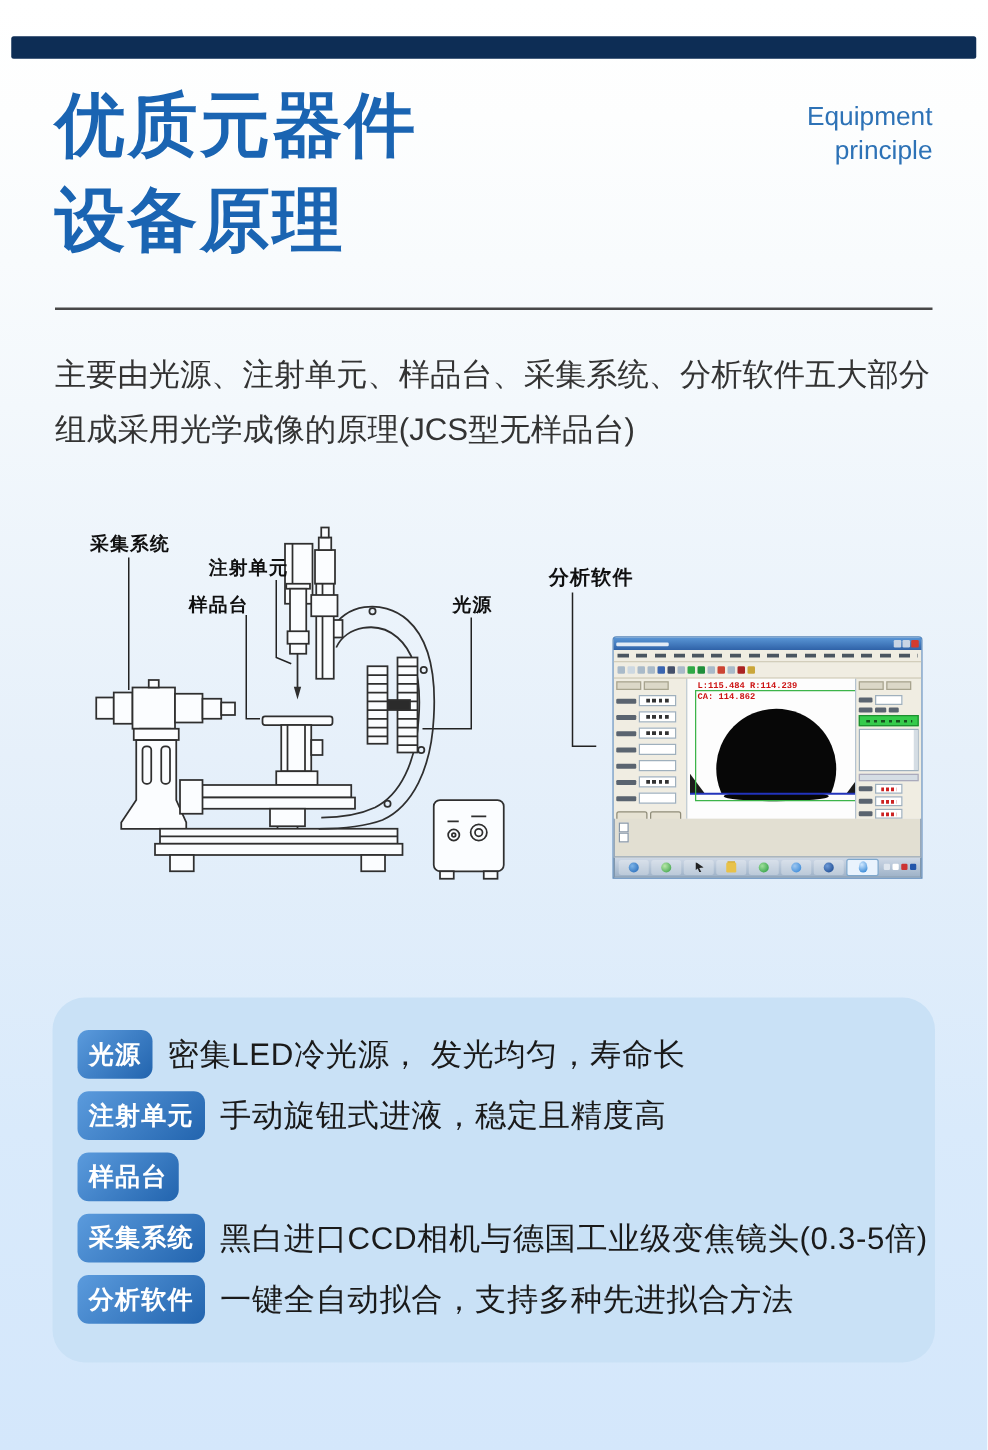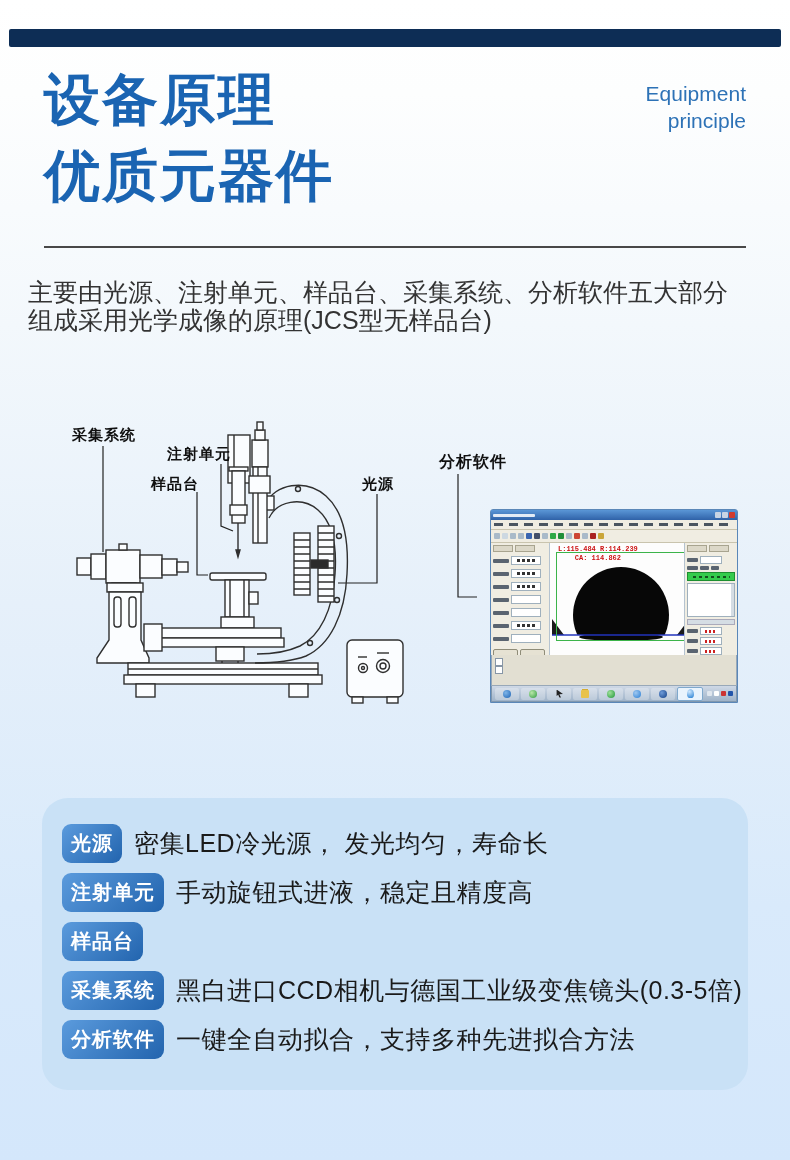--- a/index.html
+++ b/index.html
@@ -5,32 +5,32 @@
   html,body{margin:0;padding:0;}
   body{font-family:"Liberation Sans","DejaVu Sans",sans-serif;}
   .page{position:relative;width:790px;height:1160px;overflow:hidden;
     background:linear-gradient(180deg,#ffffff 0%,#fdfefe 8%,#f3f8fc 28%,#e6f0fa 52%,#d9eafb 78%,#d4e7fb 100%);}
   
   .topbar{position:absolute;left:9px;top:29px;width:772px;height:18px;background:#0d2d55;border-radius:2px;}
   
   .title{position:absolute;left:44px;top:62px;font-size:56px;font-weight:900;color:#1a64b2;line-height:76px;letter-spacing:2px;}
   .subtitle{position:absolute;right:44px;top:80px;text-align:right;color:#2d72b6;font-size:21px;line-height:27px;font-weight:500;}
   .divider{position:absolute;left:44px;top:246px;width:702px;height:2px;background:#484848;}
-  .intro{position:absolute;left:28px;top:278px;width:708px;font-size:25px;color:#333;line-height:28px;}
+  .intro{position:absolute;left:44px;top:278px;width:708px;font-size:25px;color:#333;line-height:44px;}
   
   .diagram-svg{position:absolute;left:0;top:400px;}
   .dlabel{position:absolute;font-size:15px;font-weight:700;color:#101010;letter-spacing:1px;white-space:nowrap;}
   .lab-acq{left:72px;top:426px;}
   .lab-inj{left:167px;top:445px;}
   .lab-stage{left:151px;top:475px;}
   .lab-light{left:362px;top:475px;}
   .lab-soft{left:439px;top:452px;font-size:16px;}
   
   .sw{position:absolute;left:490px;top:509px;width:248px;}
-  .sw-window{background:#eef2f7;border:1px solid #5a87b8;border-radius:3px 3px 0 0;text-align:center;}
+  .sw-window{background:#eef2f7;border:1px solid #5a87b8;border-radius:3px 3px 0 0;}
   .sw-title{height:10px;background:linear-gradient(#5a96d6,#2f62a8);display:flex;align-items:center;padding:0 2px;}
   .sw-title .ttext{width:42px;height:3px;background:rgba(255,255,255,.85);border-radius:1px;}
   .sw-title .tbtns{margin-left:auto;display:flex;gap:1px;}
   .sw-title .tbtns i{display:block;width:6px;height:6px;background:#c8d4e4;border-radius:1px;}
   .sw-title .tbtns i.x{background:#d23b2f;}
   .sw-menu{height:9px;background:#f0ede2;border-bottom:1px solid #c9c4ae;display:flex;align-items:center;padding:0 3px;}
   .sw-menu::before{content:"";height:3px;flex:1;background:repeating-linear-gradient(90deg,#4a5560 0 9px,transparent 9px 15px);}
   .sw-toolbar{height:12px;background:#f0ede2;border-bottom:1px solid #c9c4ae;display:flex;gap:2px;align-items:center;padding:0 3px;}
   .sw-toolbar i{display:block;width:6px;height:6px;border-radius:1px;background:#a9bac9;}
   .sw-toolbar i:nth-child(2){background:#cdd8e1;}
@@ -91,22 +91,22 @@
   .ftext{font-size:25px;color:#1a1a1a;font-weight:500;letter-spacing:.5px;white-space:nowrap;}
 </style>
 </head>
 <body>
 
 <div class="page">
 
   <div class="topbar"></div>
 
   <div class="title">
+    <div>优质元器件</div>
     <div>设备原理</div>
-    <div>优质元器件</div>
   </div>
 
   <div class="subtitle">
     <div>Equipment</div>
     <div>principle</div>
   </div>
 
   <div class="divider"></div>
 
   <div class="intro">主要由光源、注射单元、样品台、采集系统、分析软件五大部分组成采用光学成像的原理(JCS型无样品台)</div>

